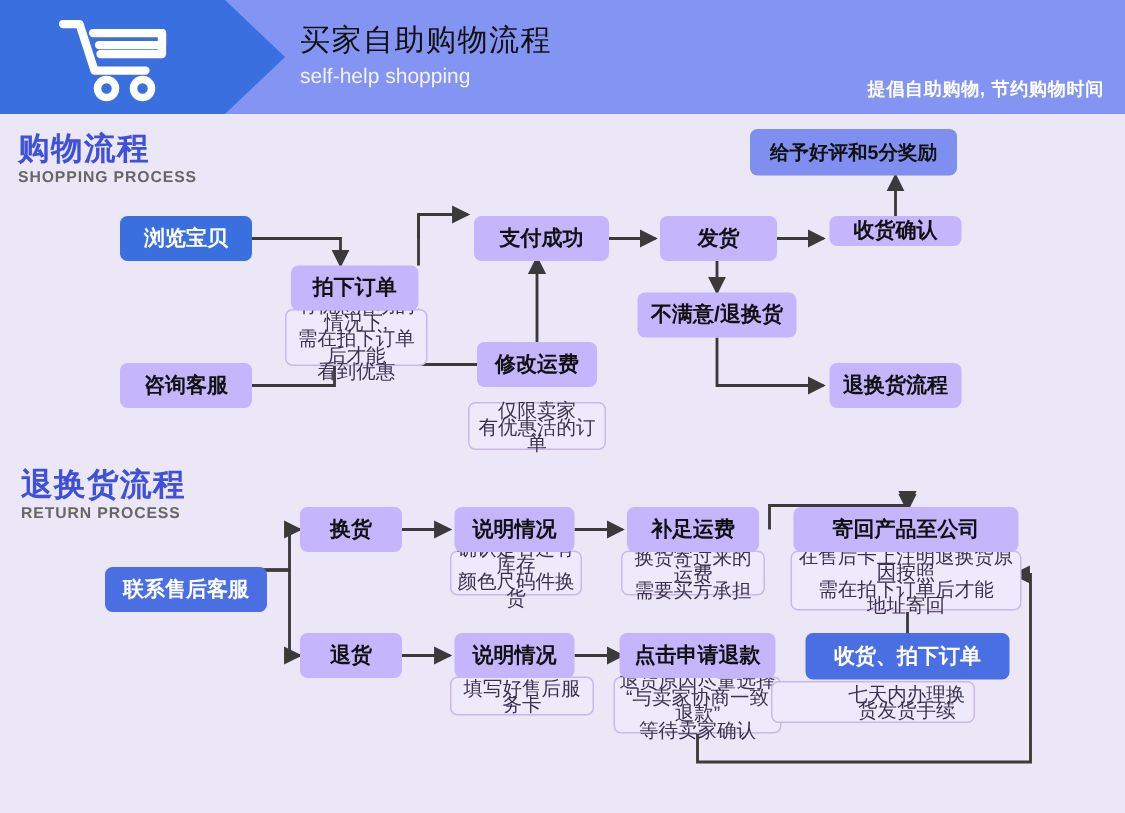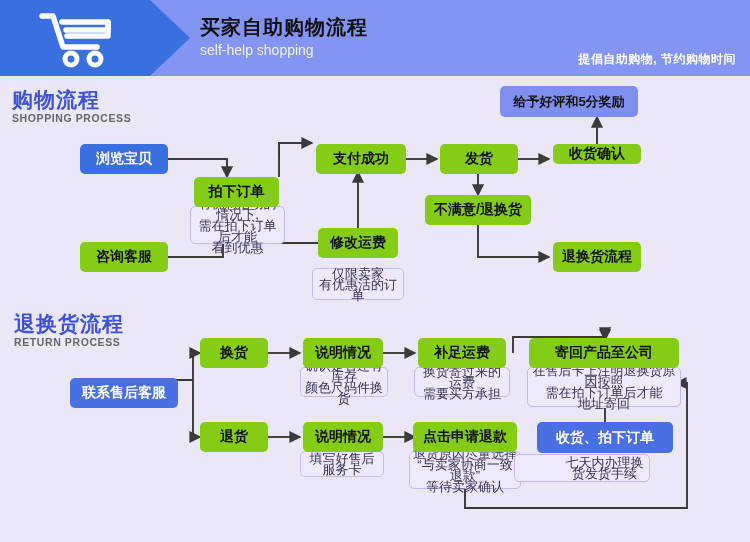--- a/index.html
+++ b/index.html
@@ -14,21 +14,21 @@
 
   
   .header{position:absolute;left:0;top:0;width:750px;height:76px;background:#8394f3;}
   .header-left{
     position:absolute;left:0;top:0;width:190px;height:76px;background:#3a6fe0;
     clip-path:polygon(0 0, 150px 0, 190px 38px, 150px 76px, 0 76px);
   }
   .cart-icon{position:absolute;left:38px;top:10px;width:80px;height:58px;}
   .header-title{position:absolute;left:200px;top:14px;}
   .header-title .cn{
-    font-size:20px;font-weight:bold;color:#111;letter-spacing:1px;line-height:26px;
+    font-size:20px;font-weight:normal;color:#111;letter-spacing:1px;line-height:26px;
   }
   .header-title .en{
     font-size:14px;color:#f2f2ff;line-height:18px;margin-top:1px;font-weight:500;
   }
   .header-tag{
     position:absolute;right:14px;bottom:8px;font-size:12px;color:#ffffff;font-weight:bold;
     letter-spacing:.5px;
   }
 
   
@@ -40,21 +40,21 @@
 
   
   .node{
     position:absolute;box-sizing:border-box;
     border-radius:5px;
     display:flex;align-items:center;justify-content:center;
     font-weight:bold;color:#111;
     text-align:center;
     z-index:3;
   }
-  .node.lilac{background:#84cc16;}
+  .node.lilac{background:#c4b5fd;}
   .node.blue{background:#3a6fe0;color:#fff;}
   .node.blue2{background:#4a6fe3;color:#fff;}
   .node.periwinkle{background:#7e8ff0;color:#111;}
 
   .note{
     position:absolute;box-sizing:border-box;
     background:#efeafb;border:1px solid #c9b8ea;border-radius:5px;
     color:#3a3050;text-align:center;
     font-size:13px;line-height:11px;
     display:flex;align-items:center;justify-content:center;
@@ -205,21 +205,21 @@
     <div>
       <span>在售后卡上注明退换货原因按照</span>
       <span>需在拍下订单后才能</span>
       <span>地址寄回</span>
     </div>
   </div>
 
   <div class="node lilac" style="left:200px;top:422px;width:68px;height:30px;font-size:14px;">退货</div>
 
   <div class="node lilac" style="left:303px;top:422px;width:80px;height:30px;font-size:14px;">说明情况</div>
-  <div class="note" style="left:300px;top:451px;width:84px;height:26px;">
+  <div class="note" style="left:300px;top:451px;width:96px;height:26px;">
     <div>
       <span>填写好售后服务卡</span>
     </div>
   </div>
 
   <div class="node lilac" style="left:413px;top:422px;width:104px;height:30px;font-size:14px;">点击申请退款</div>
   <div class="note" style="left:409px;top:451px;width:112px;height:38px;">
     <div>
       <span>退货原因尽量选择</span>
       <span>“与卖家协商一致退款”</span>

